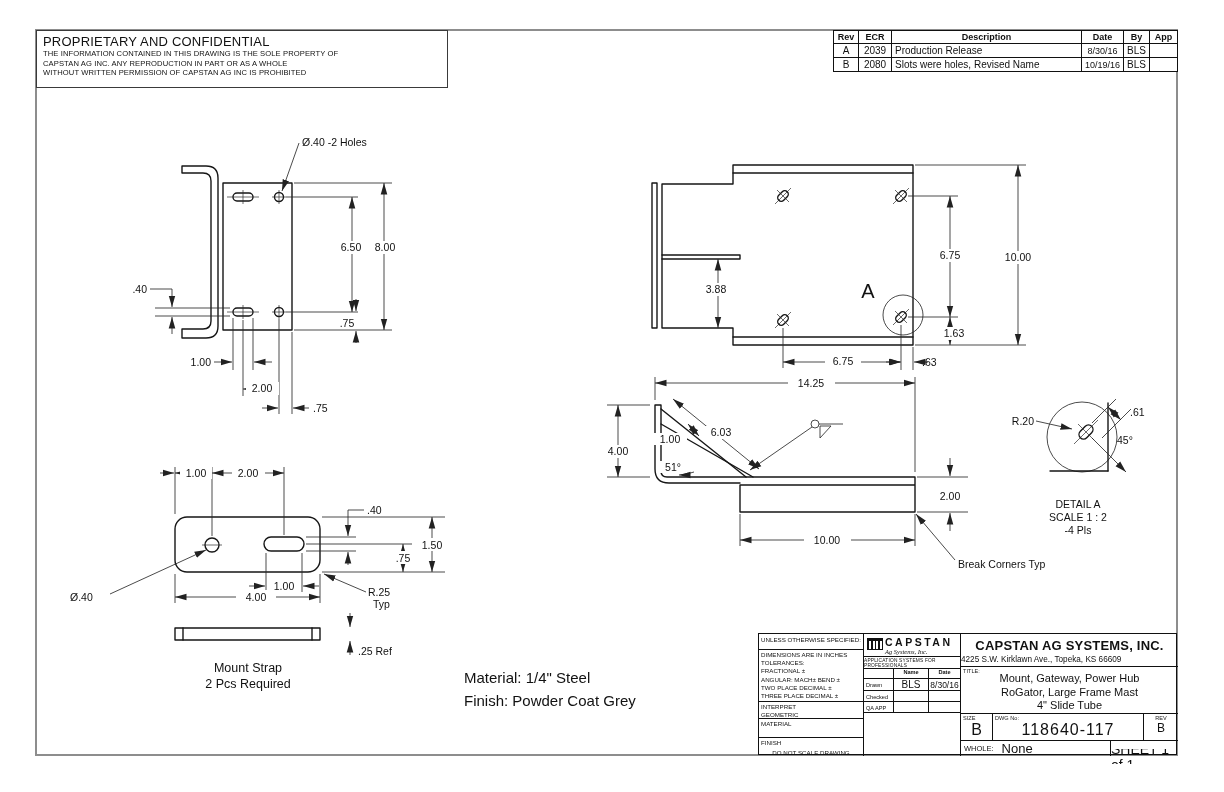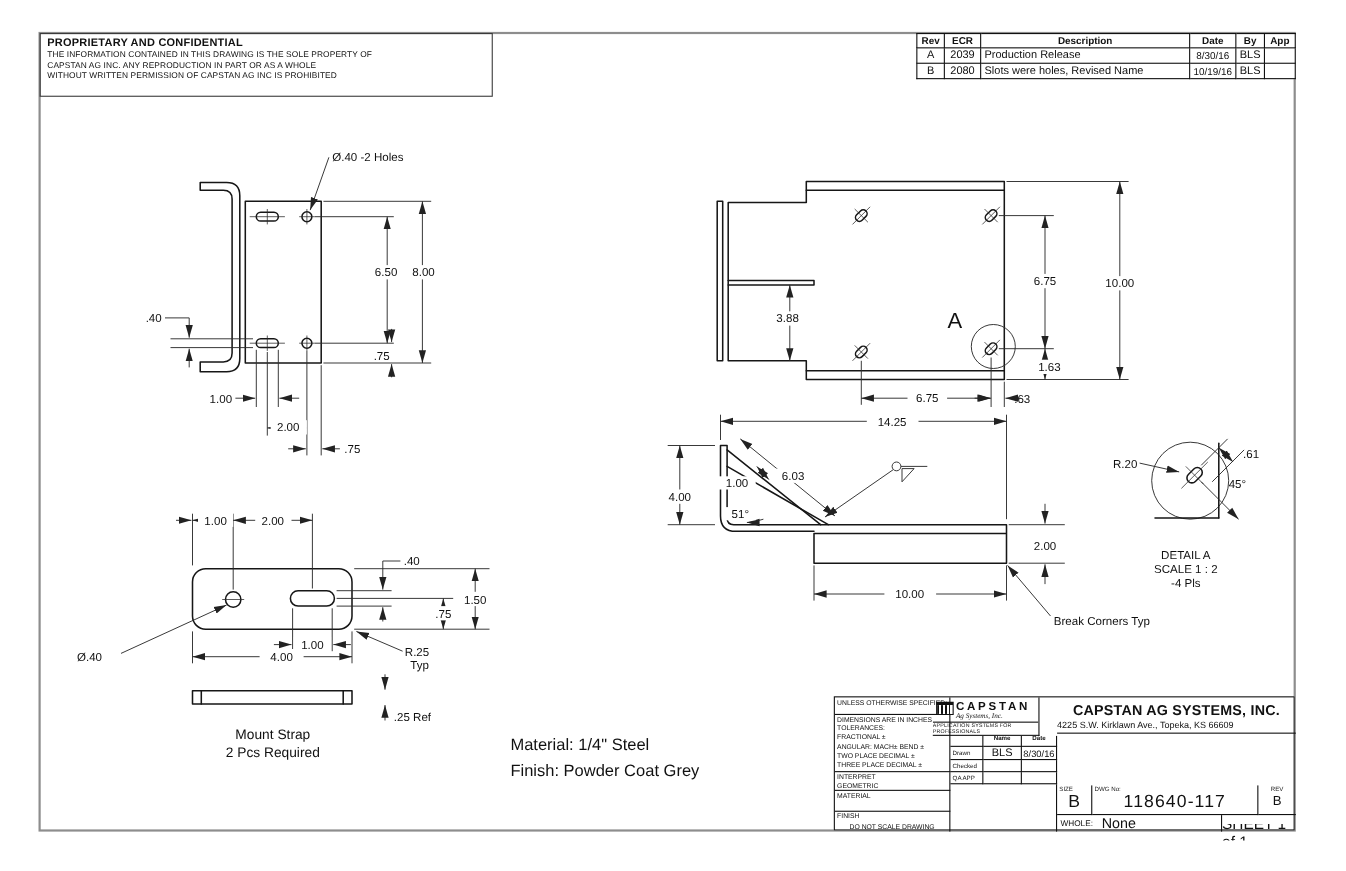--- a/index.html
+++ b/index.html
@@ -10,21 +10,21 @@
   .ol{fill:none;stroke:#161616;stroke-width:1.4;stroke-linejoin:round;stroke-linecap:round}
   .dim{fill:none;stroke:#2b2b2b;stroke-width:.85}
   .cl{fill:none;stroke:#2b2b2b;stroke-width:.7}
   .wbg{fill:#fff}
   text{font-family:"Liberation Sans",sans-serif;fill:#111}
   .dt{font-size:10.5px}
   .cap{font-size:12.5px}
   .bigA{font-size:20px}
   
   .prop{left:36px;top:30px;width:412px;height:58px;border:1px solid #3a3a3a;padding:3px 6px;z-index:2;background:#fff0}
-  .prop .t{font-size:10px;font-weight:bold;letter-spacing:.2px}
+  .prop .t{font-size:13px;font-weight:normal;letter-spacing:.2px}
   .prop .l{font-size:7.6px;line-height:9.6px;letter-spacing:.1px}
   
   .revtab{left:833px;top:30px;z-index:2;border-collapse:collapse;table-layout:fixed;width:344px;background:#fff}
   .revtab td,.revtab th{border:1px solid #111;overflow:hidden;white-space:nowrap;padding:0 3px}
   .revtab th{font-size:9px;height:13px;text-align:center}
   .revtab td{font-size:10px;height:14px}
   .revtab .c{text-align:center}
   .revtab .d{font-size:9px;text-align:center}
   
   .tb{left:758px;top:633px;width:419px;height:122px;border:1.4px solid #111;z-index:2;background:#fff}
@@ -361,21 +361,21 @@
     <div class="f6" style="width:70px">INTERPRET GEOMETRIC TOLERANCING PER:</div>
   </div>
   <div class="cell" style="left:0;top:85px;width:105px;height:19px;padding:1px 2px">
     <div class="f6">MATERIAL</div>
   </div>
   <div class="cell" style="left:0;top:104px;width:105px;height:18px;padding:1px 2px;border-bottom:none">
     <div class="f6">FINISH</div>
     <div class="f6" style="text-align:center;margin-top:2px">DO NOT SCALE DRAWING</div>
   </div>
 
-  <div class="cell" style="left:89px;top:0;width:97px;height:35px">
+  <div class="cell" style="left:105px;top:0;width:97px;height:35px">
     <div class="logo-wrap">
       <div class="logo-icon"></div>
       <div>
         <div class="logo-name">CAPSTAN</div>
         <div class="logo-sub">Ag Systems, Inc.</div>
       </div>
     </div>
     <div class="logo-tag">APPLICATION SYSTEMS FOR PROFESSIONALS</div>
   </div>
   <div class="cell" style="left:105px;top:35px;width:30px;height:10px"></div>
@@ -389,20 +389,28 @@
   <div class="cell" style="left:170px;top:57px;width:32px;height:11px"></div>
   <div class="cell f5" style="left:105px;top:68px;width:30px;height:11px;padding-top:3px;padding-left:2px">QA APP</div>
   <div class="cell" style="left:135px;top:68px;width:35px;height:11px"></div>
   <div class="cell" style="left:170px;top:68px;width:32px;height:11px"></div>
   <div class="cell" style="left:105px;top:79px;width:97px;height:43px;border-bottom:none"></div>
 
   <div class="cell" style="left:202px;top:0;width:217px;height:33px;border-right:none">
     <div class="company">CAPSTAN AG SYSTEMS, INC.</div>
     <div class="address">4225 S.W. Kirklawn Ave., Topeka, KS 66609</div>
   </div>
+  <div class="cell" style="left:202px;top:33px;width:217px;height:47px;border-right:none">
+    <div class="lab" style="position:absolute;left:2px;top:1px">TITLE:</div>
+    <div class="titleLines" style="margin-top:5px">
+      <div>Mount, Gateway, Power Hub</div>
+      <div>RoGator, Large Frame Mast</div>
+      <div>4" Slide Tube</div>
+    </div>
+  </div>
   <div class="cell" style="left:202px;top:80px;width:32px;height:27px">
     <div class="lab" style="padding:1px 0 0 2px">SIZE</div>
     <div class="bigval">B</div>
   </div>
   <div class="cell" style="left:234px;top:80px;width:151px;height:27px">
     <div class="lab" style="padding:1px 0 0 2px">DWG No:</div>
     <div class="bigval" style="letter-spacing:1px">118640-117</div>
   </div>
   <div class="cell" style="left:385px;top:80px;width:34px;height:27px;border-right:none">
     <div class="lab" style="text-align:center;padding-top:1px">REV</div>

